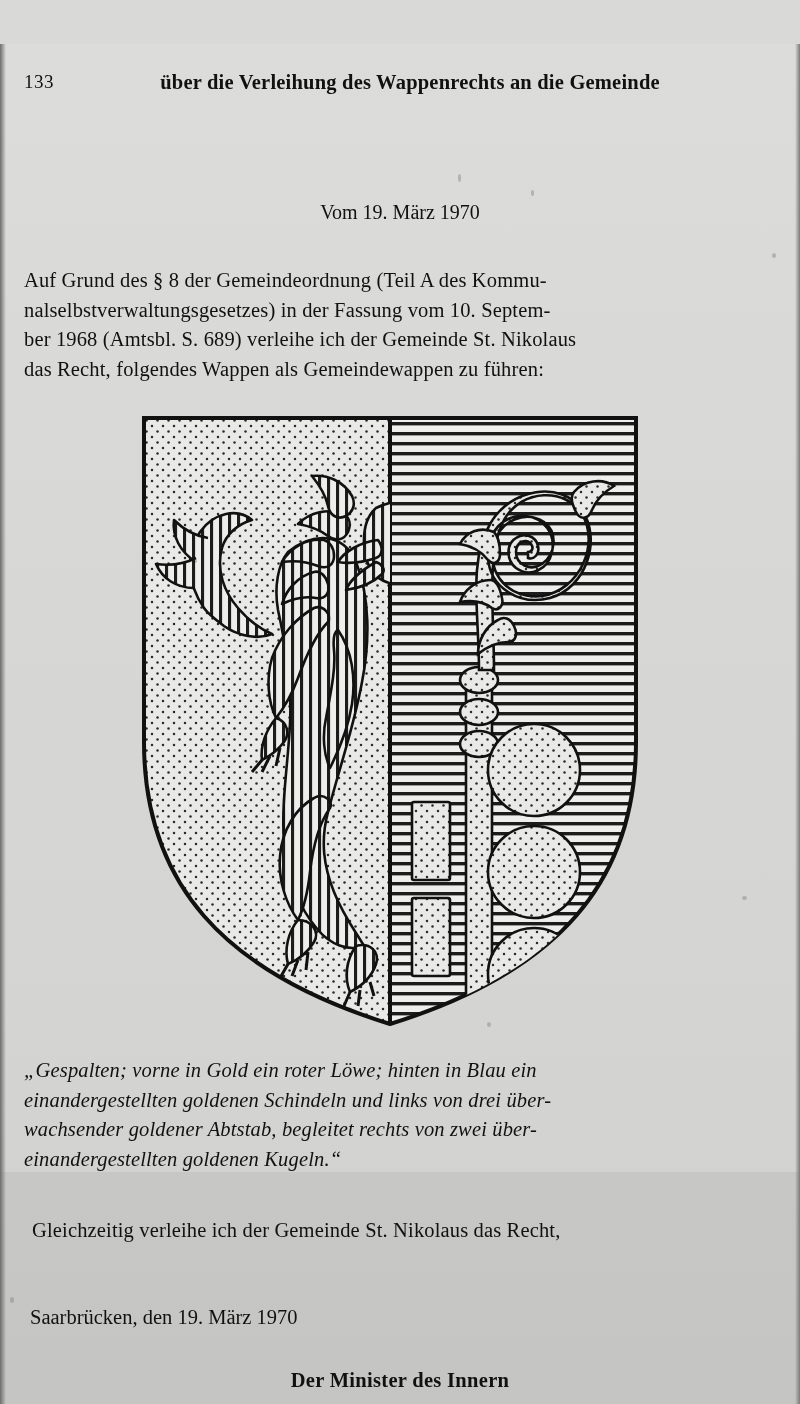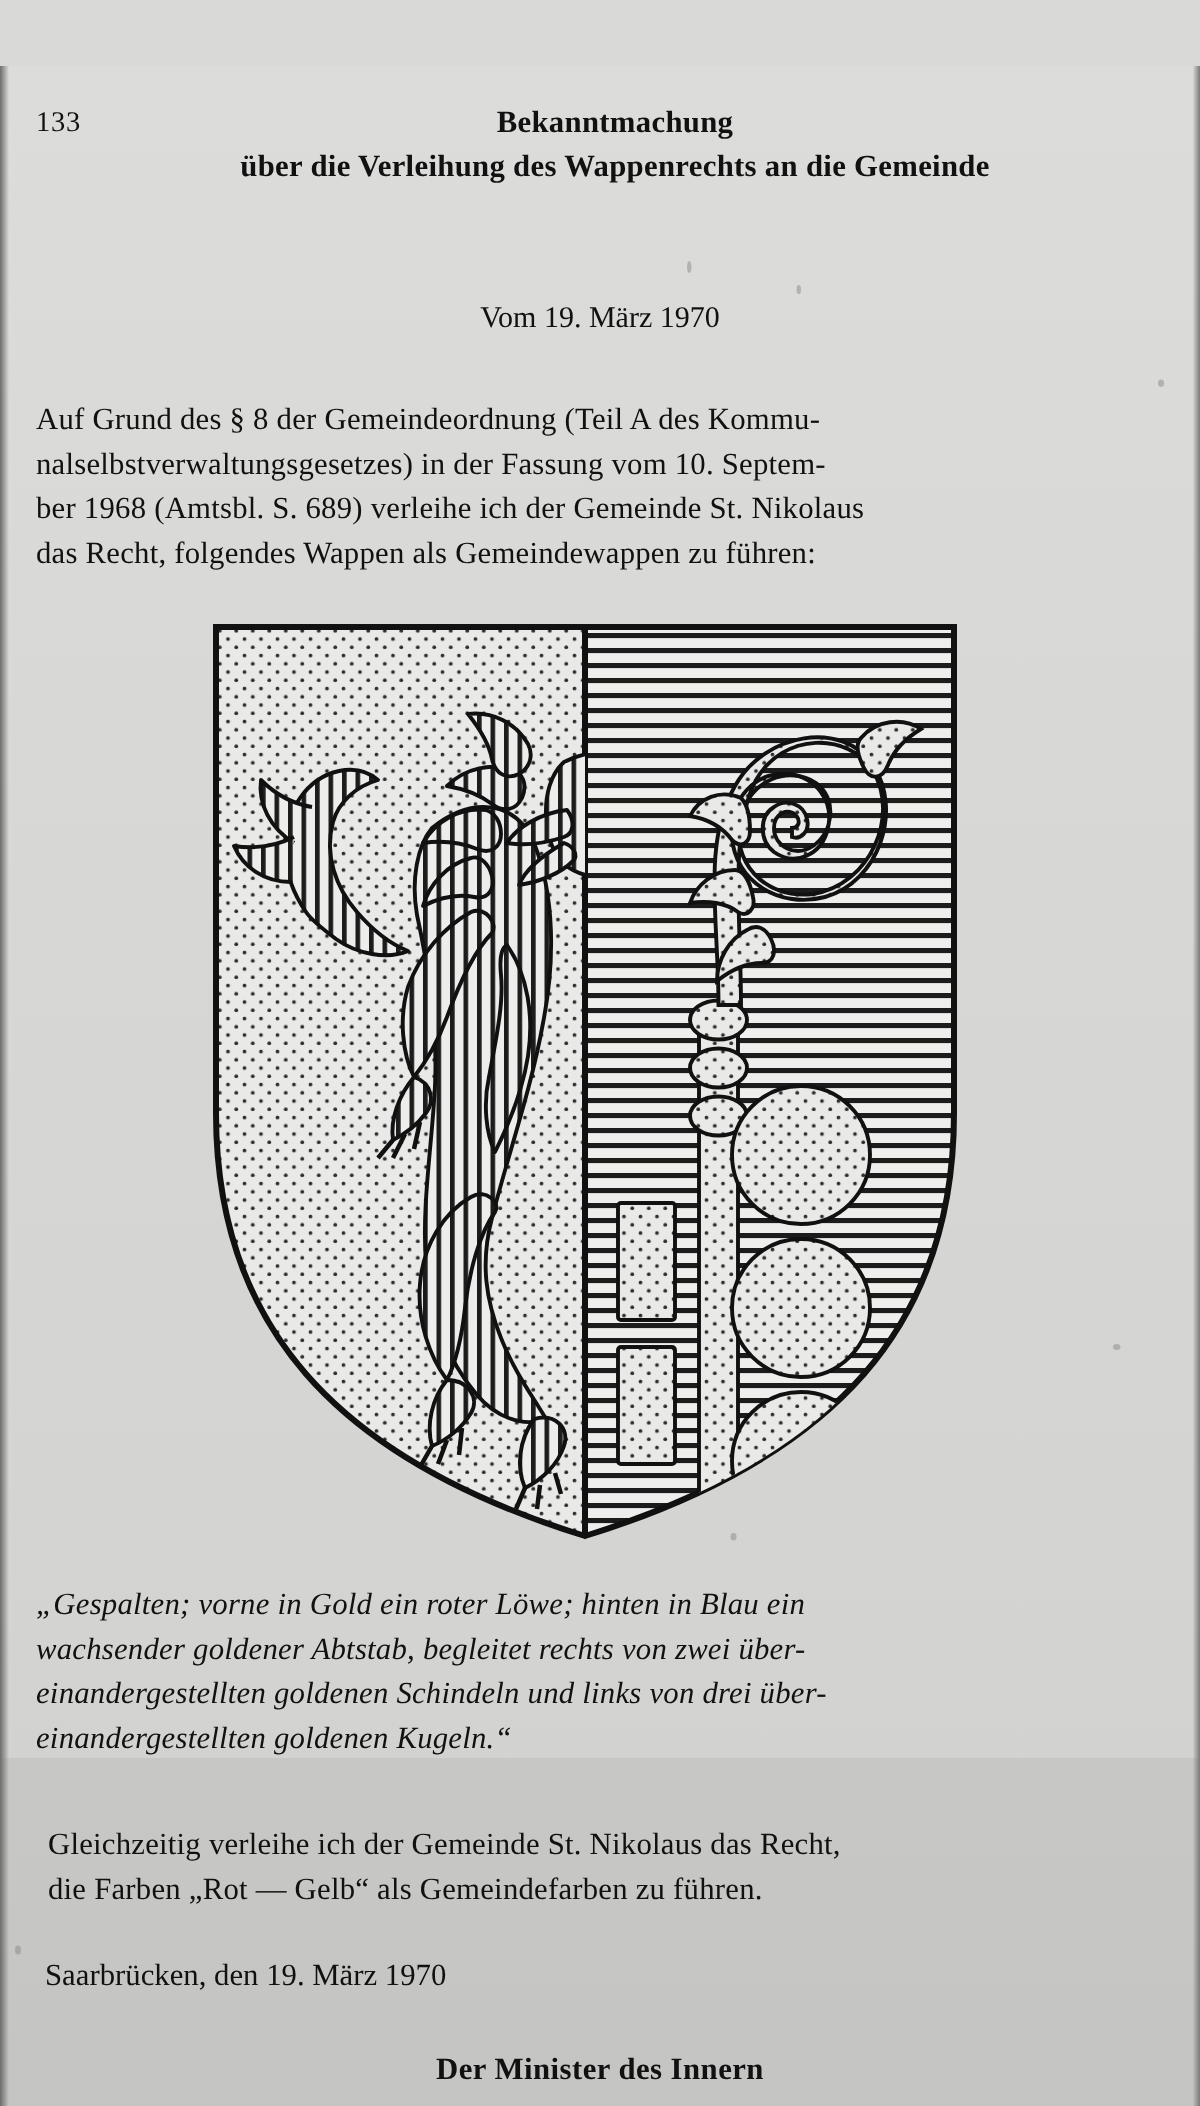--- a/index.html
+++ b/index.html
@@ -153,21 +153,20 @@
 </head>
 <body>
 
 <div class="page">
 
   <div class="band"></div>
 
   <div class="page-number">133</div>
 
   <div class="head">
-    <div class="l1">Bekanntmachung</div>
     <div class="l2">über die Verleihung des Wappenrechts an die Gemeinde</div>
   </div>
 
   <div class="dateline">Vom 19. März 1970</div>
 
   <div class="para" id="intro-para">
     <div>Auf Grund des § 8 der Gemeindeordnung (Teil A des Kommu-</div>
     <div>nalselbstverwaltungsgesetzes) in der Fassung vom 10. Septem-</div>
     <div>ber 1968 (Amtsbl. S. 689) verleihe ich der Gemeinde St. Nikolaus</div>
     <div>das Recht, folgendes Wappen als Gemeindewappen zu führen:</div>
@@ -321,28 +320,27 @@
 
         <circle cx="396" cy="358" r="46" fill="url(#orDots)" stroke="#111" stroke-width="2.6"></circle>
         <circle cx="396" cy="460" r="46" fill="url(#orDots)" stroke="#111" stroke-width="2.6"></circle>
         <circle cx="396" cy="562" r="46" fill="url(#orDots)" stroke="#111" stroke-width="2.6"></circle>
       </g>
     </svg>
   </div>
 
   <div class="para" id="blazon-para">
     <div>„Gespalten; vorne in Gold ein roter Löwe; hinten in Blau ein</div>
+    <div>einandergestellten goldenen Schindeln und links von drei über-</div>
     <div>wachsender goldener Abtstab, begleitet rechts von zwei über-</div>
-    <div>einandergestellten goldenen Schindeln und links von drei über-</div>
     <div>einandergestellten goldenen Kugeln.“</div>
   </div>
 
   <div class="para" id="colors-para">
     <div>Gleichzeitig verleihe ich der Gemeinde St. Nikolaus das Recht,</div>
-    <div>die Farben „Rot — Gelb“ als Gemeindefarben zu führen.</div>
   </div>
 
   <div class="placeline">Saarbrücken, den 19. März 1970</div>
 
   <div class="signature-title">Der Minister des Innern</div>
   <div class="signature-name">Ludwig Schnur</div>
 
   <div class="speck" style="left:772px; top:209px; width:4px; height:5px;"></div>
   <div class="speck" style="left:458px; top:130px; width:3px; height:8px;"></div>
   <div class="speck" style="left:531px; top:146px; width:3px; height:6px;"></div>

